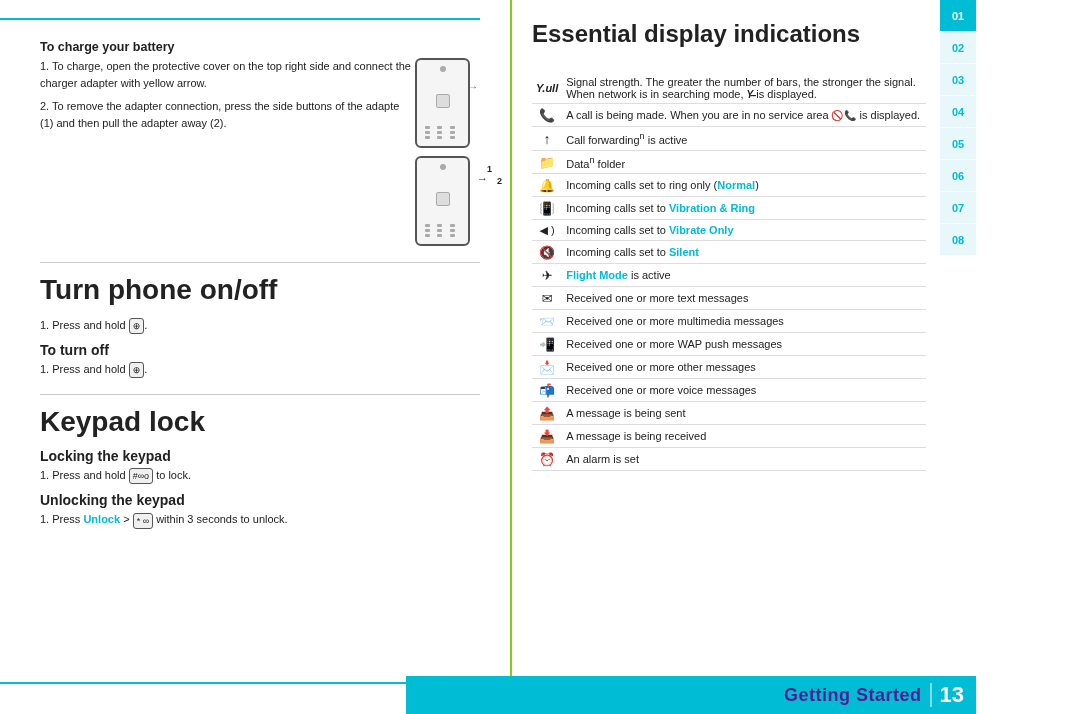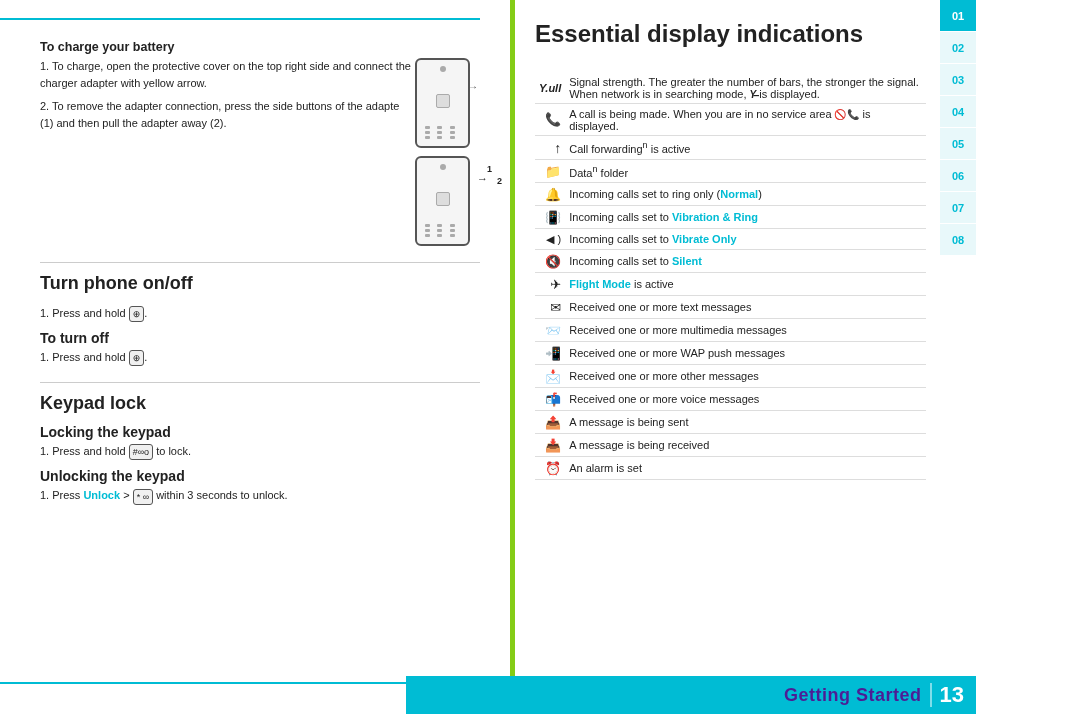--- a/index.html
+++ b/index.html
@@ -92,21 +92,21 @@
     }
 
     .section-divider {
       width: 100%;
       height: 1px;
       background: #ccc;
       margin: 16px 0 10px 0;
     }
 
     h1.section-title {
-      font-size: 18px;
+      font-size: 28px;
       font-weight: bold;
       margin-bottom: 10px;
       line-height: 1.2;
     }
 
     h2.subsection-title {
       font-size: 14px;
       font-weight: bold;
       margin-bottom: 3px;
       margin-top: 8px;
@@ -144,21 +144,21 @@
       width: 480px;
       height: 2px;
       background: #00bcd4;
     }
 
     
     .right-col {
       width: 466px;
       padding: 20px 10px 26px 20px;
       position: relative;
-      border-left: 5px solid #84cc16;
+      border-left: 2px solid #84cc16;
     }
 
     
     .chapter-tabs {
       position: absolute;
       top: 0;
       right: 0;
       display: flex;
       flex-direction: column;
       width: 36px;
@@ -199,21 +199,21 @@
       border-bottom: 1px solid #ddd;
     }
 
     .indications-table td {
       padding: 3.5px 4px;
       vertical-align: middle;
     }
 
     .indications-table td:first-child {
       width: 28px;
-      text-align: right;
+      text-align: center;
       font-size: 13px;
     }
 
     .cyan-text {
       color: #00bcd4;
       font-weight: bold;
     }
 
     
     .bottom-bar {

